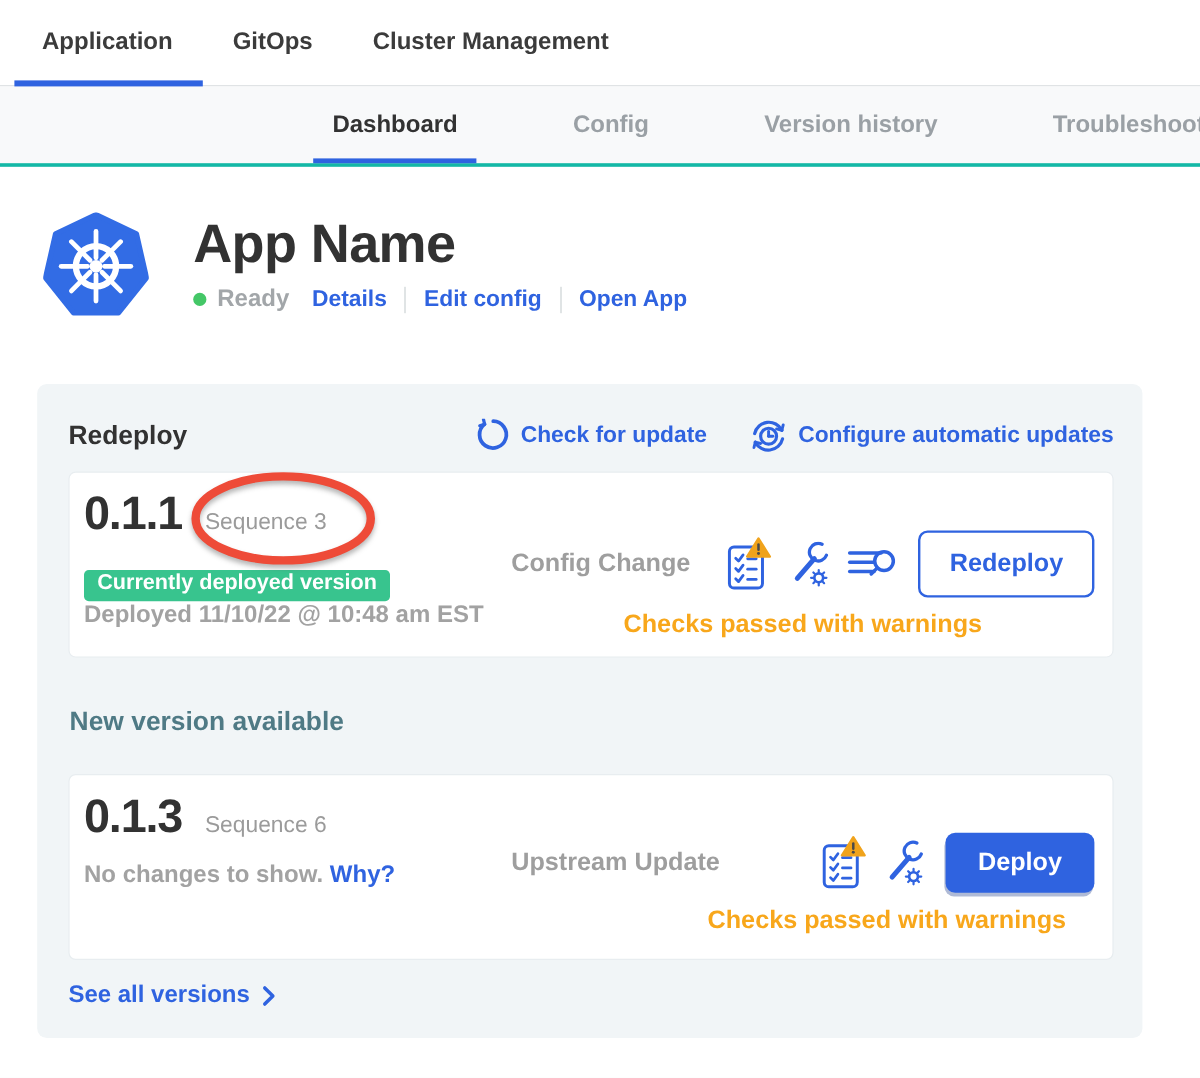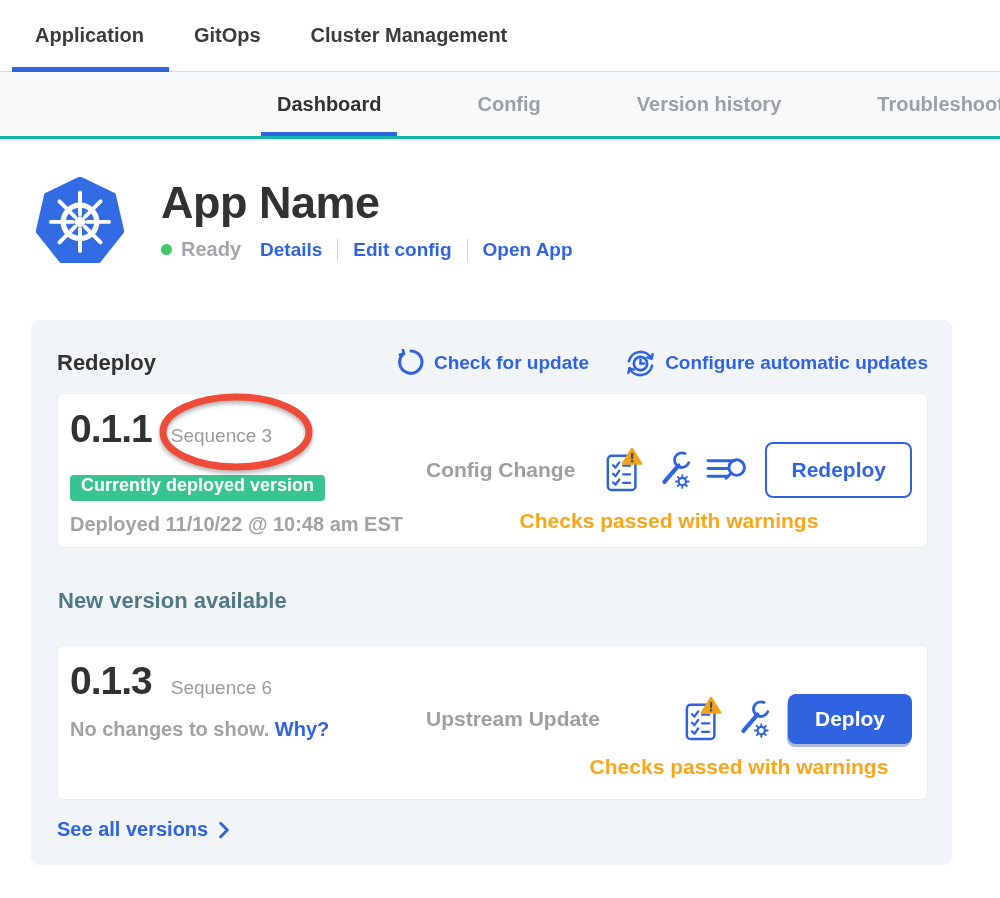--- a/index.html
+++ b/index.html
@@ -45,21 +45,21 @@
 
   .card { display:flex; height:155px; background:#fff; border:1px solid #e8edf0;
     border-radius:6px; margin-top:12px; padding:13px 15px 13px 12px; }
   .card-left { flex:0 0 343px; }
   .version-row { position:relative; display:flex; align-items:baseline; height:44px; }
   .version-num { font-size:39px; font-weight:800; color:#323232; letter-spacing:-1px; }
   .sequence { font-size:19px; font-weight:400; color:#9b9b9b; margin-left:19px; }
   .badge { display:inline-block; margin-top:24px; background:#38c48e; color:#fff;
     font-size:18px; font-weight:700; padding:0 11px 5px; border-radius:4px; }
   .meta { font-size:20px; font-weight:700; color:#a2a2a2; white-space:nowrap; }
-  .mt12 { margin-top:12px; } .mt23 { margin-top:23px; } .mt15 { margin-top:15px; }
+  .mt12 { } .mt23 { margin-top:23px; } .mt15 { margin-top:15px; }
   .inline-link { color:#2f63e0; cursor:pointer; }
 
   .card-right { flex:1; display:flex; flex-direction:column; padding-left:13px; }
   .deploy-row { display:flex; align-items:center; margin-top:35px; }
   .source-label { font-size:21px; font-weight:700; color:#9e9e9e; white-space:nowrap; }
   .icon-group { display:flex; align-items:center; gap:15px; margin-left:auto; margin-right:18px; }
   .icon-group svg { cursor:pointer; }
   .btn { font-family:inherit; font-size:21px; font-weight:700; border-radius:8px;
     cursor:pointer; white-space:nowrap; }
   .btn-outline { background:#fff; color:#2f63e0; border:2px solid #2f63e0; height:56px; padding:0 24px; }

